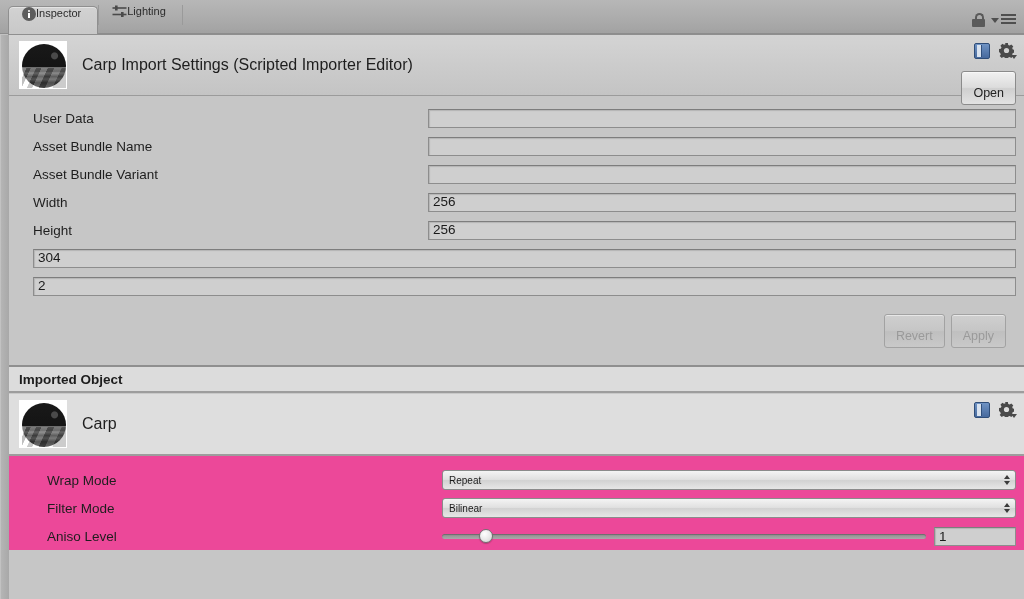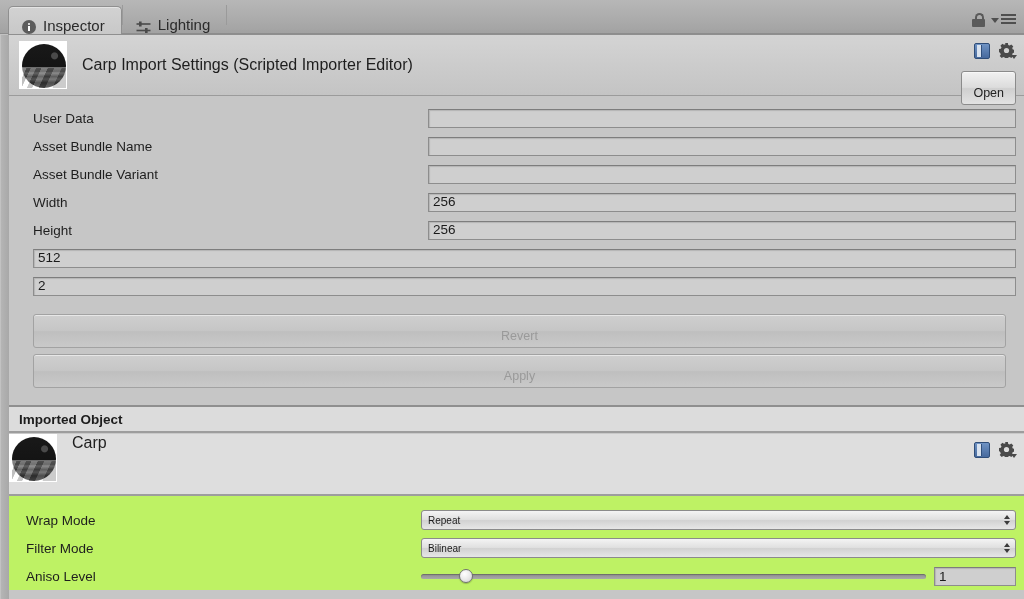--- a/index.html
+++ b/index.html
@@ -21,24 +21,23 @@
     background: linear-gradient(to bottom, #b7b7b7 0%, #ababab 60%, #a2a2a2 100%);
     border-bottom: 1px solid #8d8d8d;
     display: flex;
     align-items: flex-end;
     padding-left: 8px;
   }
   .tab {
     position: relative;
     height: 28px;
     display: flex;
-    align-items: flex-end;
-    gap: 7px;
+    align-items: flex-start;
     padding: 0 16px 0 13px;
-    font-size: 15px;
+    font-size: 11px;
     color: #2b2b2b;
     cursor: pointer;
     white-space: nowrap;
   }
   .tab.active {
     background: linear-gradient(to bottom, #d2d2d2 0%, #c8c8c8 100%);
     border: 1px solid #8f8f8f;
     border-bottom: none;
     border-top-left-radius: 5px;
     border-top-right-radius: 5px;
@@ -208,21 +207,20 @@
     display: flex; align-items: center;
     padding: 0 4px;
     font-size: 13.5px;
     color: #1a1a1a;
     line-height: 1;
   }
 
   .btn-row {
     display: flex; justify-content: flex-end; gap: 6px;
     padding: 14px 10px 0 0;
-    flex-direction: column;
   }
 
   
   .sep-bar {
     margin-top: 17px;
     height: 2px; background: #8f8f8f;
   }
   .imported-bar {
     height: 26px;
     background: #dcdcdc;
@@ -237,24 +235,25 @@
   
   .lower {
     background: #dfdfdf;
     border-top: 1px solid #c9c9c9;
   }
   .obj-header2 {
     position: relative;
     height: 62px;
     background: #dedede;
     border-bottom: 2px solid #9d9d9d;
-    display: flex; align-items: flex-start;
+    display: flex; align-items: center;
+    padding-left: 10px;
   }
   .obj-header2 .obj-title { font-size: 16px; }
-  .lower-body { background: #bef264; padding: 10px 8px 0 17px; }
+  .lower-body { background: #ec4899; padding: 10px 8px 0 38px; }
   .lower-body .row { height: 28px; }
   .lower-body .lbl { width: 395px; }
 
   .dropdown {
     flex: 1;
     position: relative;
     height: 20px;
     border: 1px solid #8b8b8b;
     border-radius: 3px;
     background: linear-gradient(to bottom, #f4f4f4 0%, #e0e0e0 47%, #d2d2d2 53%, #e6e6e6 100%);
@@ -396,21 +395,21 @@
       <div class="lbl">Width</div>
       <div class="field">256</div>
     </div>
 
     <div class="row">
       <div class="lbl">Height</div>
       <div class="field">256</div>
     </div>
 
     <div class="row">
-      <div class="field">512</div>
+      <div class="field">304</div>
     </div>
 
     <div class="row">
       <div class="field">2</div>
     </div>
 
     <div class="btn-row">
       <button class="btn disabled">Revert</button>
       <button class="btn disabled">Apply</button>
     </div>

